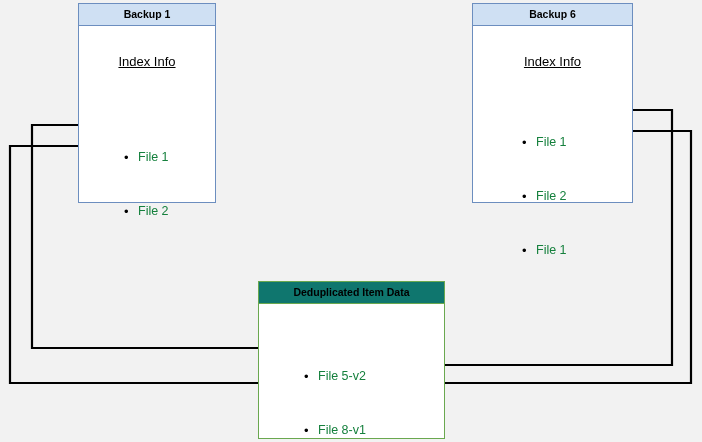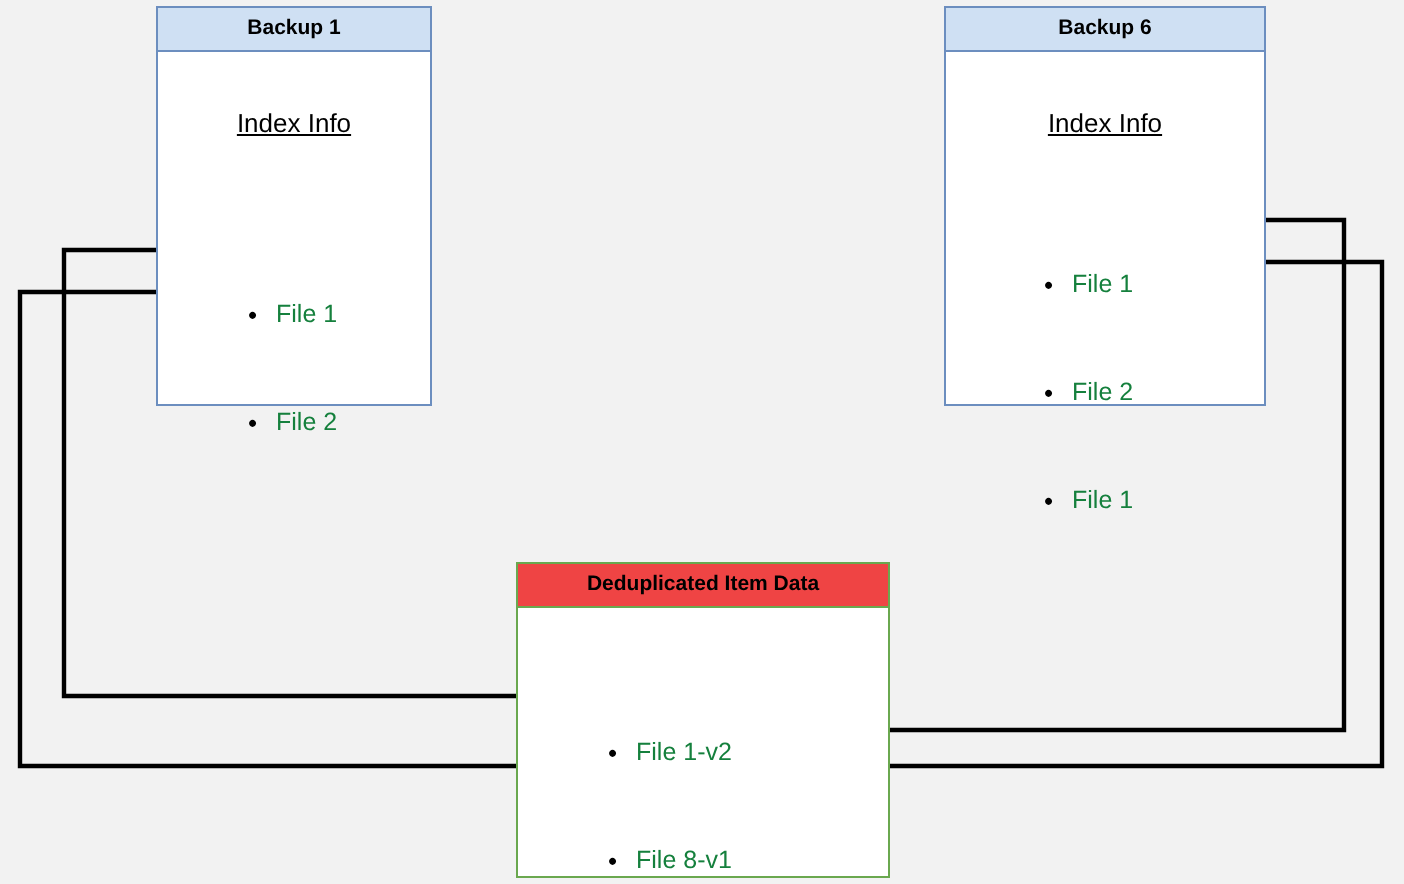--- a/index.html
+++ b/index.html
@@ -44,21 +44,21 @@
     font-size: 10.5px;
     font-weight: bold;
     color: #000;
     padding: 4px 0 5px 0;
   }
   .header-blue {
     background: #cfe0f3;
     border-bottom: 1.5px solid #6c8ebf;
   }
   .header-green {
-    background: #ef4444;
+    background: #0f766e;
     border-bottom: 1.5px solid #6aa84f;
   }
   .box-title {
     text-align: center;
     font-size: 13px;
     color: #000;
     margin-top: 28px;
     text-decoration: underline;
   }
   ul.filelist {
@@ -127,17 +127,17 @@
   <ul class="filelist list-wrap" style="left:518px; top:99px;">
     <li>File 1</li>
     <li>File 2</li>
     <li>File 1</li>
   </ul>
 
   <div class="box box-green" id="dedup">
     <div class="box-header header-green">Deduplicated Item Data</div>
   </div>
   <ul class="filelist list-wrap" style="left:300px; top:333px;">
-    <li>File 1-v2</li>
+    <li>File 5-v2</li>
     <li>File 8-v1</li>
   </ul>
 
 </div>
 
 </body></html>

